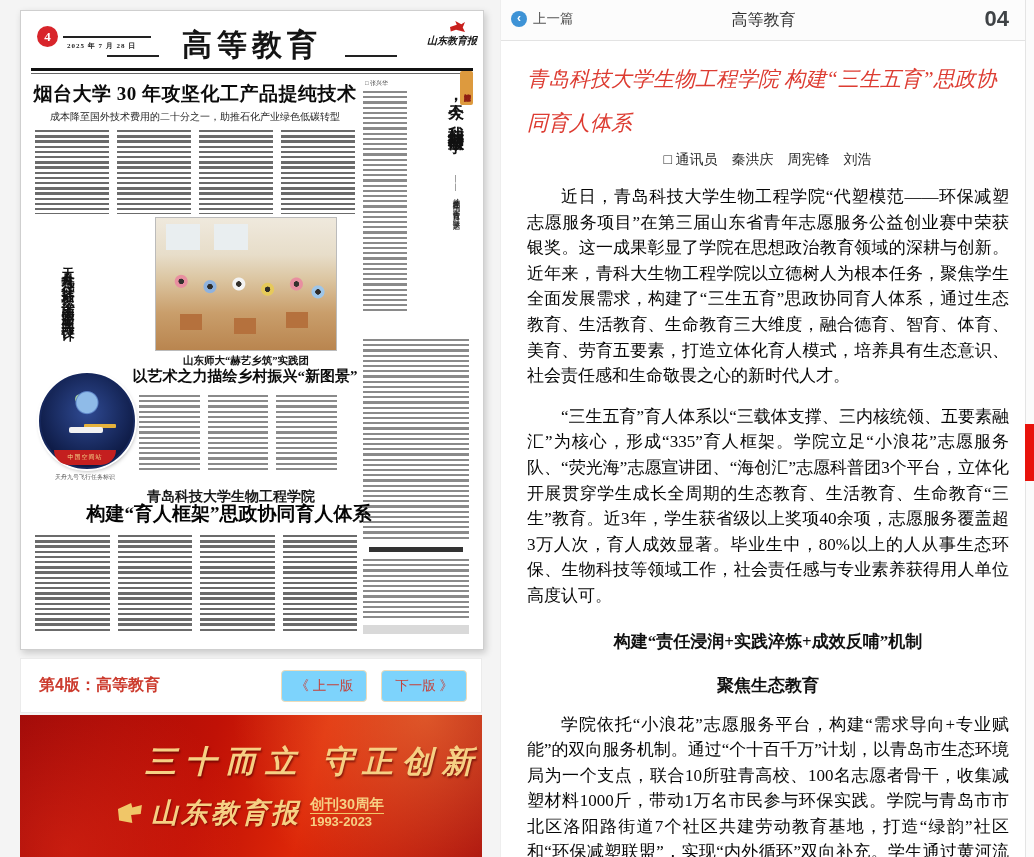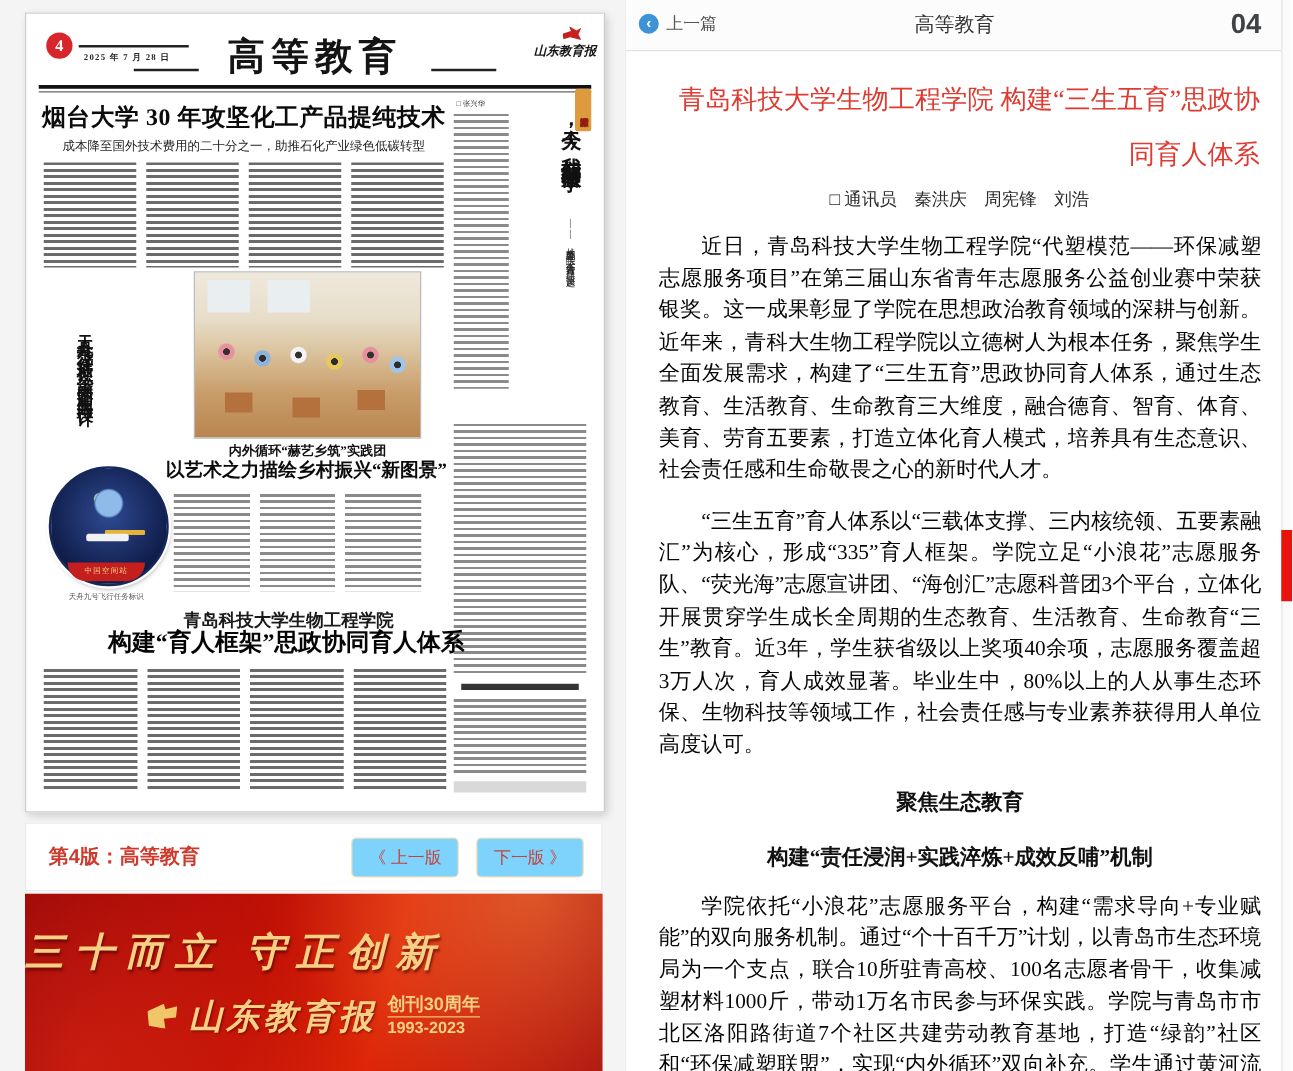--- a/index.html
+++ b/index.html
@@ -90,21 +90,21 @@
   .pager{position:absolute;left:20px;top:658px;width:460px;height:53px;background:#fff;
       border:1px solid #ebebeb;display:flex;align-items:center;}
   .pager-label{margin-left:18px;font-size:16px;font-weight:bold;color:#cc3b2e;flex:1;}
   .pbtn{margin-right:14px;padding:6px 13px;background:#7dd3fc;border:1px solid #eedcba;
       border-radius:4px;color:#c5413a;font-size:13.5px;cursor:pointer;}
   
   .banner{position:absolute;left:20px;top:715px;width:462px;height:142px;overflow:hidden;
       background:radial-gradient(circle at 88% 0%,rgba(255,160,80,.45),transparent 45%),
                  radial-gradient(circle at 10% 95%,rgba(255,60,30,.35),transparent 40%),
                  linear-gradient(105deg,#9c0808 0%,#c01106 40%,#dd2608 62%,#a80c0a 100%);}
-  .bn-slogan{position:absolute;left:0;top:26px;width:100%;text-align:left;
+  .bn-slogan{position:absolute;left:0;top:26px;width:100%;text-align:right;
       font-family:"Liberation Serif",serif;font-style:italic;font-weight:bold;
       font-size:31px;color:#f6d084;letter-spacing:9px;text-shadow:1px 2px 2px rgba(80,0,0,.6);}
   .bn-row{position:absolute;left:0;top:80px;width:100%;display:flex;justify-content:center;align-items:center;gap:9px;}
   .bn-mark{width:24px;height:20px;background:#f0c668;
       clip-path:polygon(0 30%,55% 0,60% 22%,100% 10%,95% 55%,55% 60%,60% 100%,5% 88%);}
   .bn-brand{font-family:"Liberation Serif",serif;font-style:italic;font-weight:bold;
       font-size:27px;color:#f6d084;letter-spacing:3px;text-shadow:1px 1px 2px rgba(80,0,0,.6);}
   .bn-anniv{display:flex;flex-direction:column;line-height:1.25;color:#f6d084;}
   .bn-anniv b{font-size:14.5px;}
   .bn-anniv i{font-style:normal;font-size:13px;font-weight:bold;border-top:1.5px solid #f0c668;}
@@ -114,22 +114,22 @@
       border-bottom:1px solid #e3e3e3;}
   .r-prev{position:absolute;left:10px;top:10px;display:flex;align-items:center;gap:6px;cursor:pointer;}
   .r-prev .cir{width:16px;height:16px;border-radius:50%;background:#3e93d6;color:#fff;
       font-size:12px;line-height:15px;text-align:center;font-weight:bold;}
   .r-prev .lbl{font-size:13.5px;color:#555;}
   .r-sec{position:absolute;left:0;top:10px;width:525px;text-align:center;font-size:16px;color:#333;}
   .r-pageno{position:absolute;right:17px;top:6px;font-size:22px;font-weight:bold;color:#3f4346;
       font-family:"Liberation Sans",sans-serif;}
   .r-body{position:absolute;left:0;top:40px;width:525px;height:817px;overflow:hidden;
       padding:0;font-family:"Liberation Serif",serif;}
-  .r-title{margin:17px 18px 0 26px;text-align:right;font-size:21px;line-height:44px;
-      color:#dd3c32;font-weight:400;}
+  .r-title{margin:17px 18px 0 26px;text-align:left;font-size:21px;line-height:44px;
+      color:#dd3c32;font-weight:400;font-style:italic;}
   .r-byline{margin:6px 18px 0 26px;text-align:center;font-size:14px;color:#2b2b2b;}
   .r-body p{margin:15px 17px 0 26px;font-size:17px;line-height:25.6px;color:#060606;
       text-align:justify;text-indent:2em;}
   .r-h{margin:21px 17px 0 26px;text-align:center;font-size:17px;font-weight:bold;color:#111;}
   .r-track{position:absolute;right:0;top:0;width:9px;height:857px;background:#fbfbfb;border-left:1px solid #e4e4e4;box-sizing:border-box;}
   .r-thumb{position:absolute;right:0;top:424px;width:9px;height:57px;background:#e8130c;cursor:grab;}
 </style>
 </head>
 <body>
 
@@ -176,21 +176,21 @@
         <span>天舟九号飞行任务标识</span>
         <span>济南大学师生共同设计</span>
       </div>
       <div class="patch">
         <div class="craft"></div>
         <div class="arc">中国空间站</div>
       </div>
       <div class="patch-cap">天舟九号飞行任务标识</div>
 
       <div class="photo"></div>
-      <div class="ph-kick">内外循环“赫艺乡筑”实践团</div>
+      <div class="ph-kick">山东师大“赫艺乡筑”实践团</div>
       <div class="ph-head">以艺术之力描绘乡村振兴“新图景”</div>
       <div class="cols band2">
         <div class="greek lt"></div>
           <div class="greek lt"></div>
           <div class="greek lt"></div>
       </div>
 
       <div class="ft-kick">青岛科技大学生物工程学院</div>
       <div class="ft-head">构建“育人框架”思政协同育人体系</div>
       <div class="cols band3">
@@ -228,22 +228,22 @@
       </div>
       <div class="r-sec">高等教育</div>
       <div class="r-pageno">04</div>
     </div>
 
     <div class="r-body">
       <div class="r-title">青岛科技大学生物工程学院 构建“三生五育”思政协同育人体系</div>
       <div class="r-byline">□ 通讯员　秦洪庆　周宪锋　刘浩</div>
       <p>近日，青岛科技大学生物工程学院“代塑模范——环保减塑志愿服务项目”在第三届山东省青年志愿服务公益创业赛中荣获银奖。这一成果彰显了学院在思想政治教育领域的深耕与创新。近年来，青科大生物工程学院以立德树人为根本任务，聚焦学生全面发展需求，构建了“三生五育”思政协同育人体系，通过生态教育、生活教育、生命教育三大维度，融合德育、智育、体育、美育、劳育五要素，打造立体化育人模式，培养具有生态意识、社会责任感和生命敬畏之心的新时代人才。</p>
       <p>“三生五育”育人体系以“三载体支撑、三内核统领、五要素融汇”为核心，形成“335”育人框架。学院立足“小浪花”志愿服务队、“荧光海”志愿宣讲团、“海创汇”志愿科普团3个平台，立体化开展贯穿学生成长全周期的生态教育、生活教育、生命教育“三生”教育。近3年，学生获省级以上奖项40余项，志愿服务覆盖超3万人次，育人成效显著。毕业生中，80%以上的人从事生态环保、生物科技等领域工作，社会责任感与专业素养获得用人单位高度认可。</p>
+      <div class="r-h">构建“责任浸润+实践淬炼+成效反哺”机制</div>
       <div class="r-h">聚焦生态教育</div>
-      <div class="r-h">构建“责任浸润+实践淬炼+成效反哺”机制</div>
       <p>学院依托“小浪花”志愿服务平台，构建“需求导向+专业赋能”的双向服务机制。通过“个十百千万”计划，以青岛市生态环境局为一个支点，联合10所驻青高校、100名志愿者骨干，收集减塑材料1000斤，带动1万名市民参与环保实践。学院与青岛市市北区洛阳路街道7个社区共建劳动教育基地，打造“绿韵”社区和“环保减塑联盟”，实现“内外循环”双向补充。学生通过黄河流域生态保护、海洋生态修复等实践，将“土壤检测”等专业技能与劳动素养深度融合。两年来，相关项目获中国青年志愿服务项目大赛铜奖、山东省青年志愿服务项目大赛金奖，并入选全国生态环境志愿服务网络成员单位。学院1个团支部获评山东省“百万大学生进社区”先进集体，生态文明实践活动获省级一等奖，实践成果反哺教学与社会服务，形成良性循环。</p>
     </div>
 
     <div class="r-track">
       <div class="r-thumb"></div>
     </div>
   </div>
 
 </div>
 

